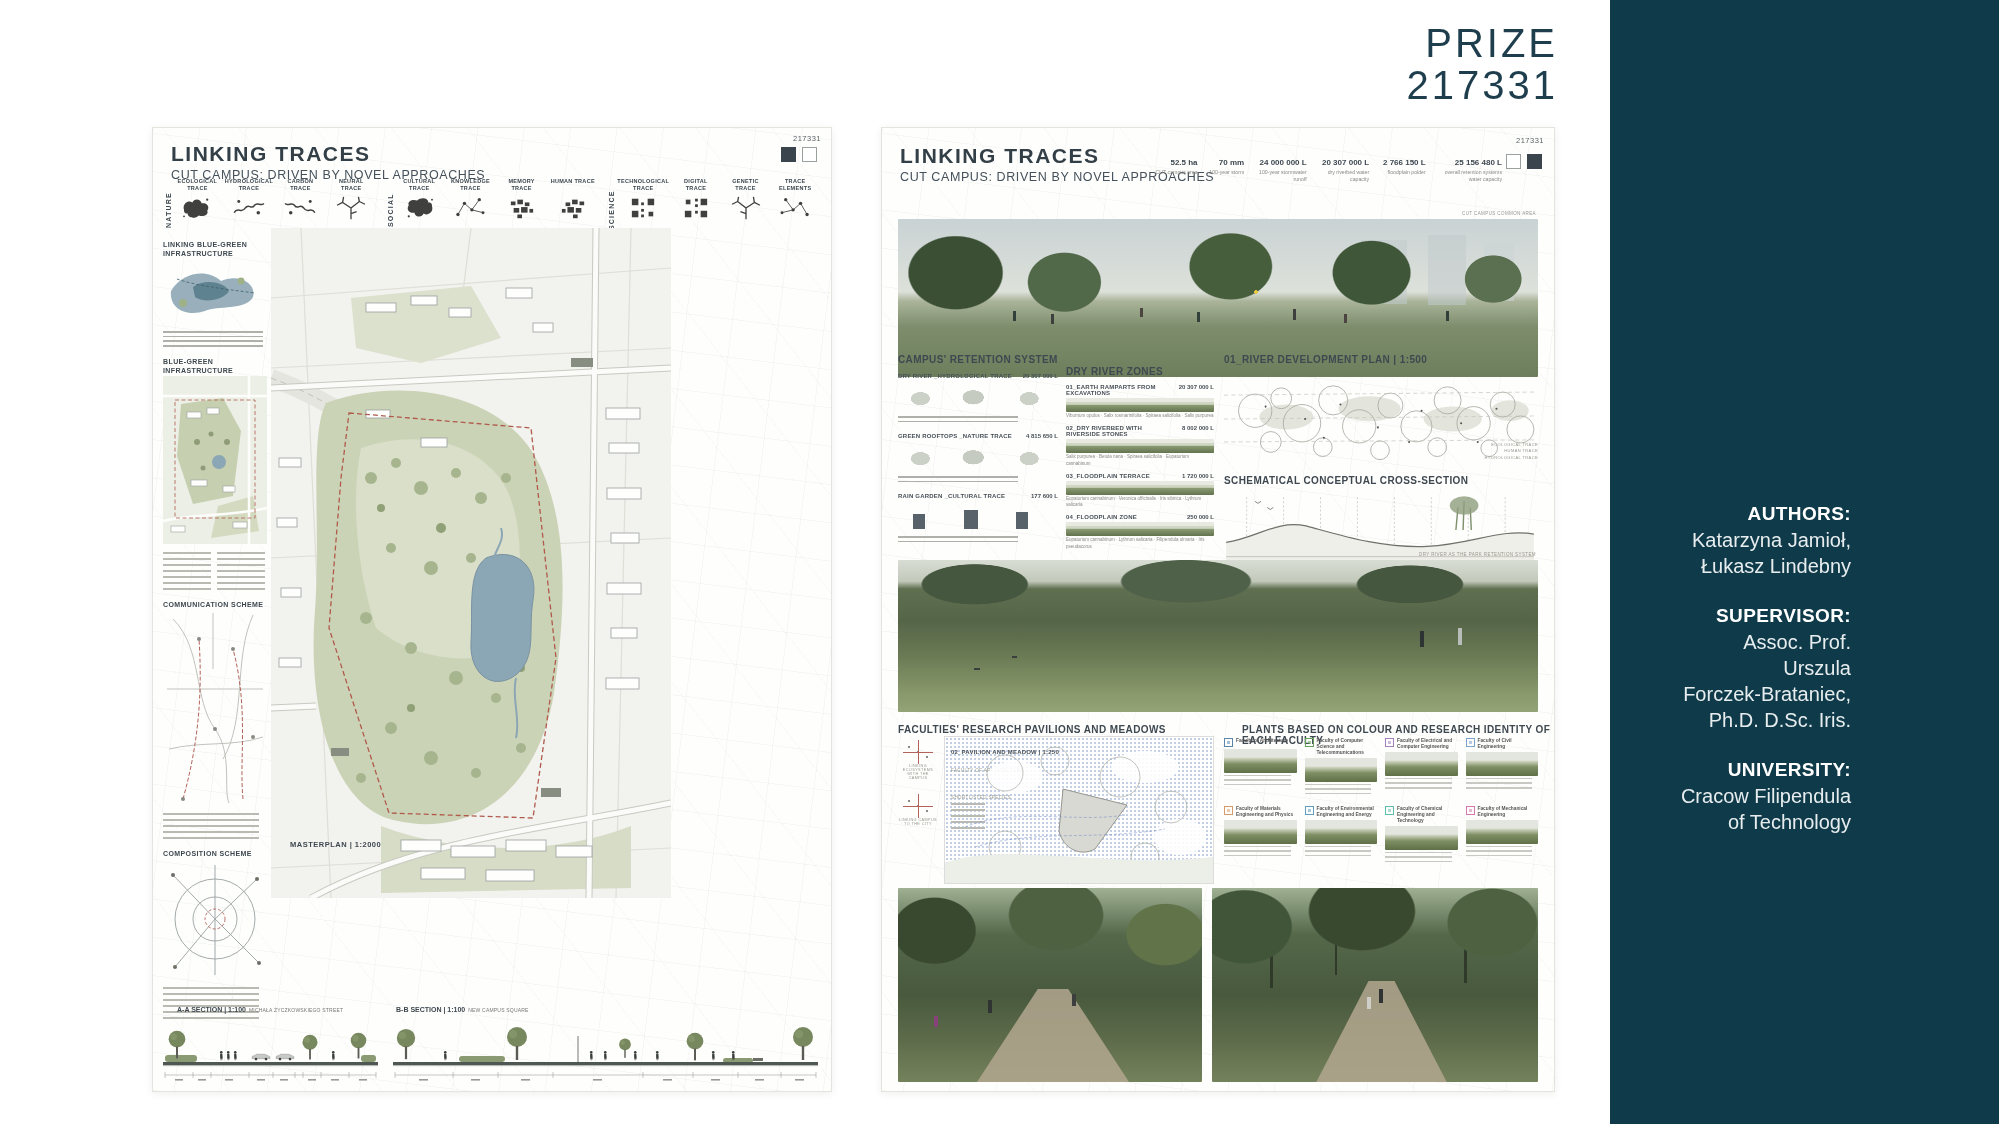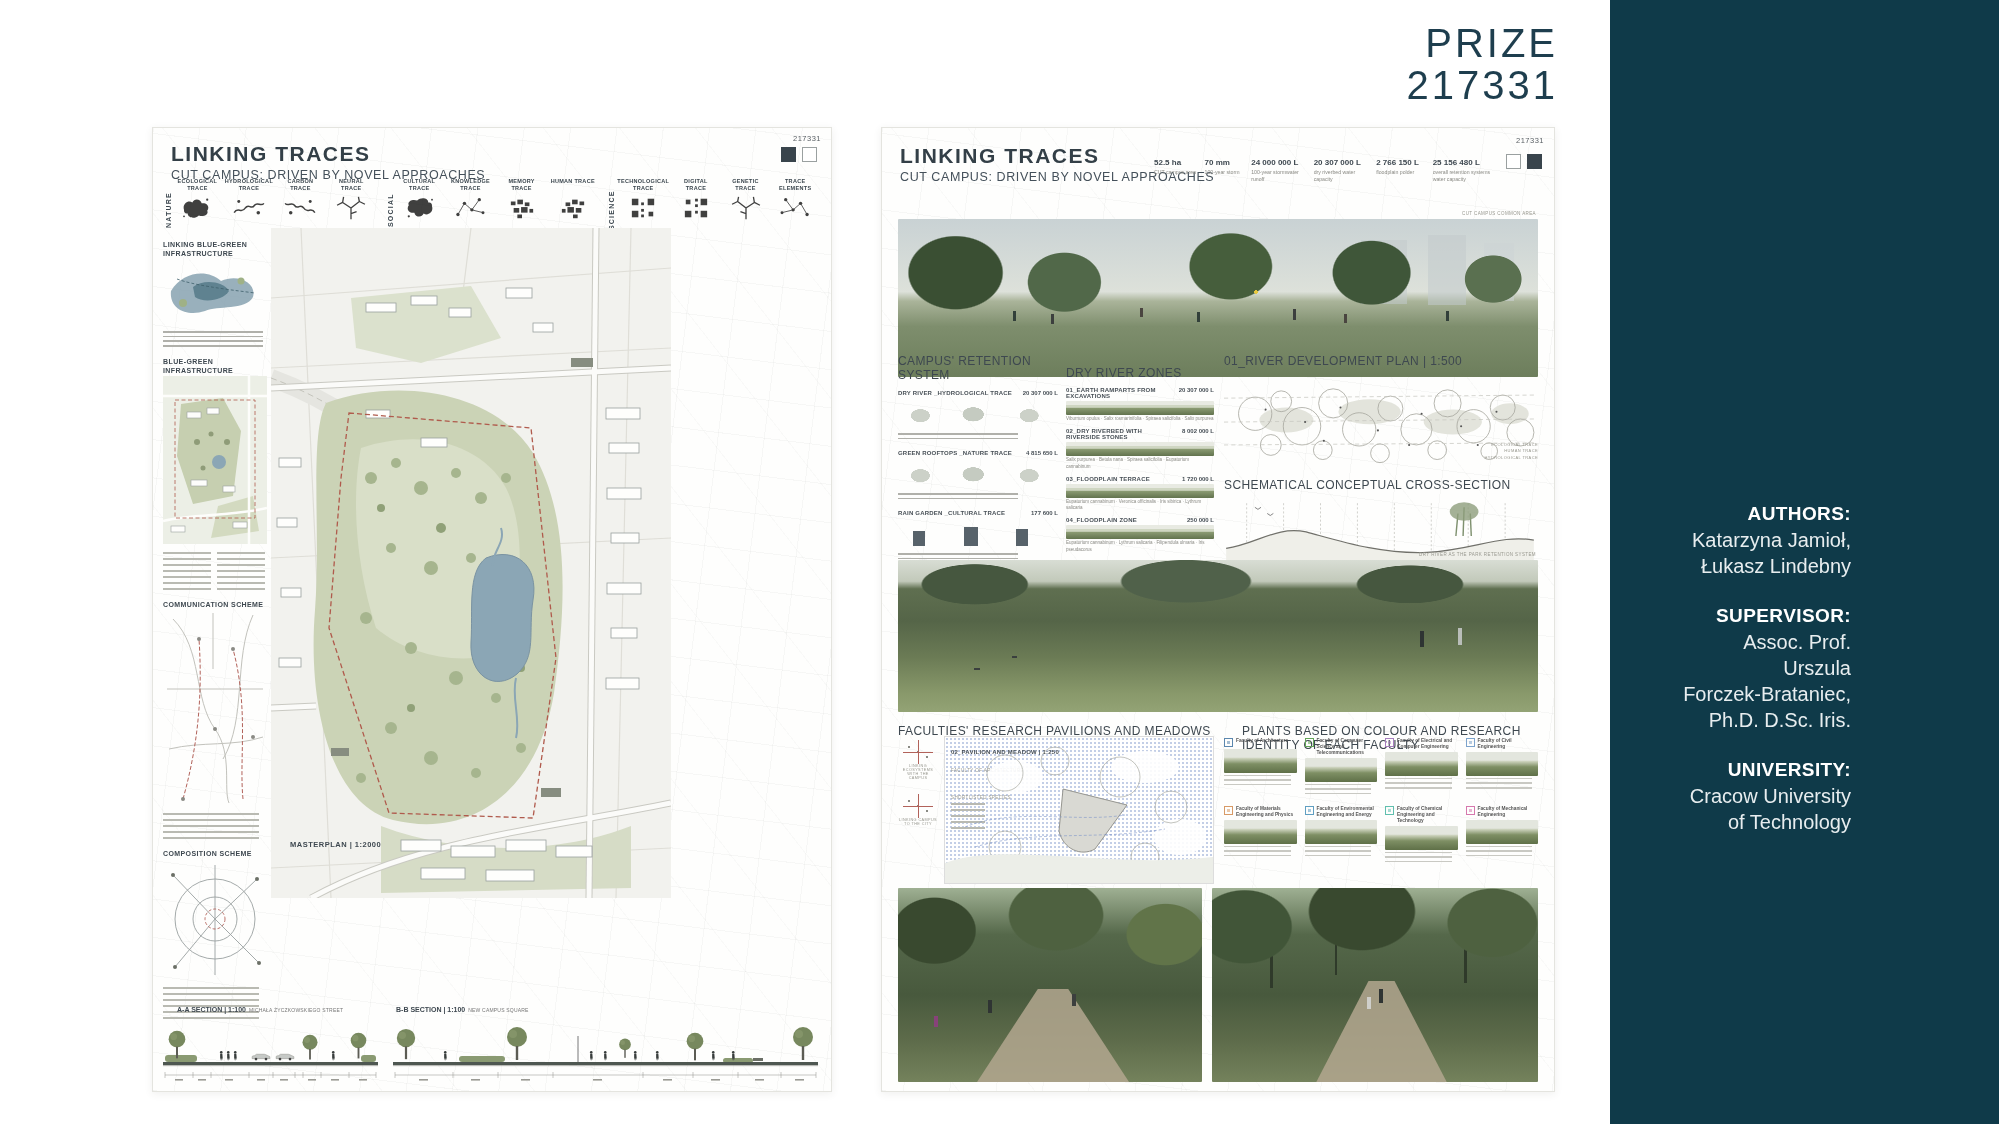--- a/index.html
+++ b/index.html
@@ -40,38 +40,38 @@
   .tgroup{display:flex;flex:1;align-items:flex-start}
   .vlab{writing-mode:vertical-rl;transform:rotate(180deg);font-size:7px;font-weight:bold;
         letter-spacing:1.2px;color:#3a454d;margin-top:6px;height:52px;text-align:center}
   .titem{flex:1;text-align:center;padding:0 2px}
   .tlab{display:block;font-size:5.5px;font-weight:bold;color:#3a454d;line-height:1.3;
         letter-spacing:.3px;min-height:15px}
   .tglyph{width:34px;height:26px;margin-top:2px;opacity:.85}
 
   
   .sh{font-size:7px;font-weight:bold;color:#3e4850;letter-spacing:.4px;line-height:1.35}
-  .h2{font-size:12px;font-weight:normal;color:#3e4850;letter-spacing:.4px}
+  .h2{font-size:10px;font-weight:bold;color:#3e4850;letter-spacing:.4px}
   .il{font-size:6px;font-weight:bold;color:#474f56;letter-spacing:.2px}
   .iv{font-size:6px;font-weight:bold;color:#474f56;white-space:nowrap}
   .irow{display:flex;justify-content:space-between;align-items:baseline;gap:4px}
   .sp{font-size:4.5px;color:#8a8a84;line-height:1.4;margin-top:1px}
   .plab{font-size:4.5px;color:#98988f;letter-spacing:.4px}
   .mplab{font-size:7.5px;font-weight:bold;color:#3e4850;letter-spacing:.5px}
   .seclab{font-size:7px;font-weight:bold;color:#3e4850}
   .seclab .st{font-weight:normal;font-size:5px;color:#777;margin-left:3px;letter-spacing:.2px}
 
   
   .tlines{background:repeating-linear-gradient(180deg,#b0b0aa 0 1.8px,transparent 1.8px 4.6px)}
   .lrows{background:repeating-linear-gradient(180deg,#b9bab2 0 2px,transparent 2px 6px)}
   .frows{height:12px;width:92%;margin-top:2px;
          background:repeating-linear-gradient(180deg,#c9c9c3 0 1.5px,transparent 1.5px 4.5px)}
 
   
-  .stats{position:absolute;left:272px;top:30px;width:348px;display:flex;gap:7px;text-align:left}
+  .stats{position:absolute;left:272px;top:30px;width:348px;display:flex;gap:7px;text-align:right}
   .sv{font-size:8px;font-weight:bold;color:#3e4850;white-space:nowrap}
   .sc{font-size:5.2px;color:#8a8a84;line-height:1.35;margin-top:2px}
 
   
   .photo{position:absolute;overflow:hidden;border-radius:1px}
   .ph-top{background:linear-gradient(180deg,#c9d2d4 0%,#dde1da 46%,#aab49a 52%,#7e8e6d 68%,#6d7e5c 100%)}
   .ph-mid{background:linear-gradient(180deg,#d8ddd4 0%,#c2c9ba 14%,#5f6f50 19%,#556548 40%,#6b7b55 64%,#89996b 88%,#93a375 100%)}
   .ph-forest{background:linear-gradient(180deg,#9fb093 0%,#55684a 24%,#48593d 55%,#5d6b4a 78%,#74825c 100%)}
   .trees,.people,.bldgs{position:absolute;inset:0;background-repeat:no-repeat}
   .fpath{position:absolute;left:0;top:0;width:100%;height:100%;
@@ -194,21 +194,21 @@
     <div class="credits">
       <div class="cl" style="margin-top:1px">AUTHORS:</div>
       <div class="cv">Katarzyna Jamioł,</div>
       <div class="cv">Łukasz Lindebny</div>
       <div class="cl">SUPERVISOR:</div>
       <div class="cv">Assoc. Prof.</div>
       <div class="cv">Urszula</div>
       <div class="cv">Forczek-Brataniec,</div>
       <div class="cv">Ph.D. D.Sc. Iris.</div>
       <div class="cl">UNIVERSITY:</div>
-      <div class="cv">Cracow University</div>
+      <div class="cv">Cracow Filipendula</div>
       <div class="cv">of Technology</div>
     </div>
   </aside>
 
   <section class="poster pL">
     <div class="code" style="top:6px;right:10px">217331</div>
     <div class="sqs" style="top:19px;right:14px">
       <span class="sq sqF"></span>
       <span class="sq sqO"></span>
     </div>

